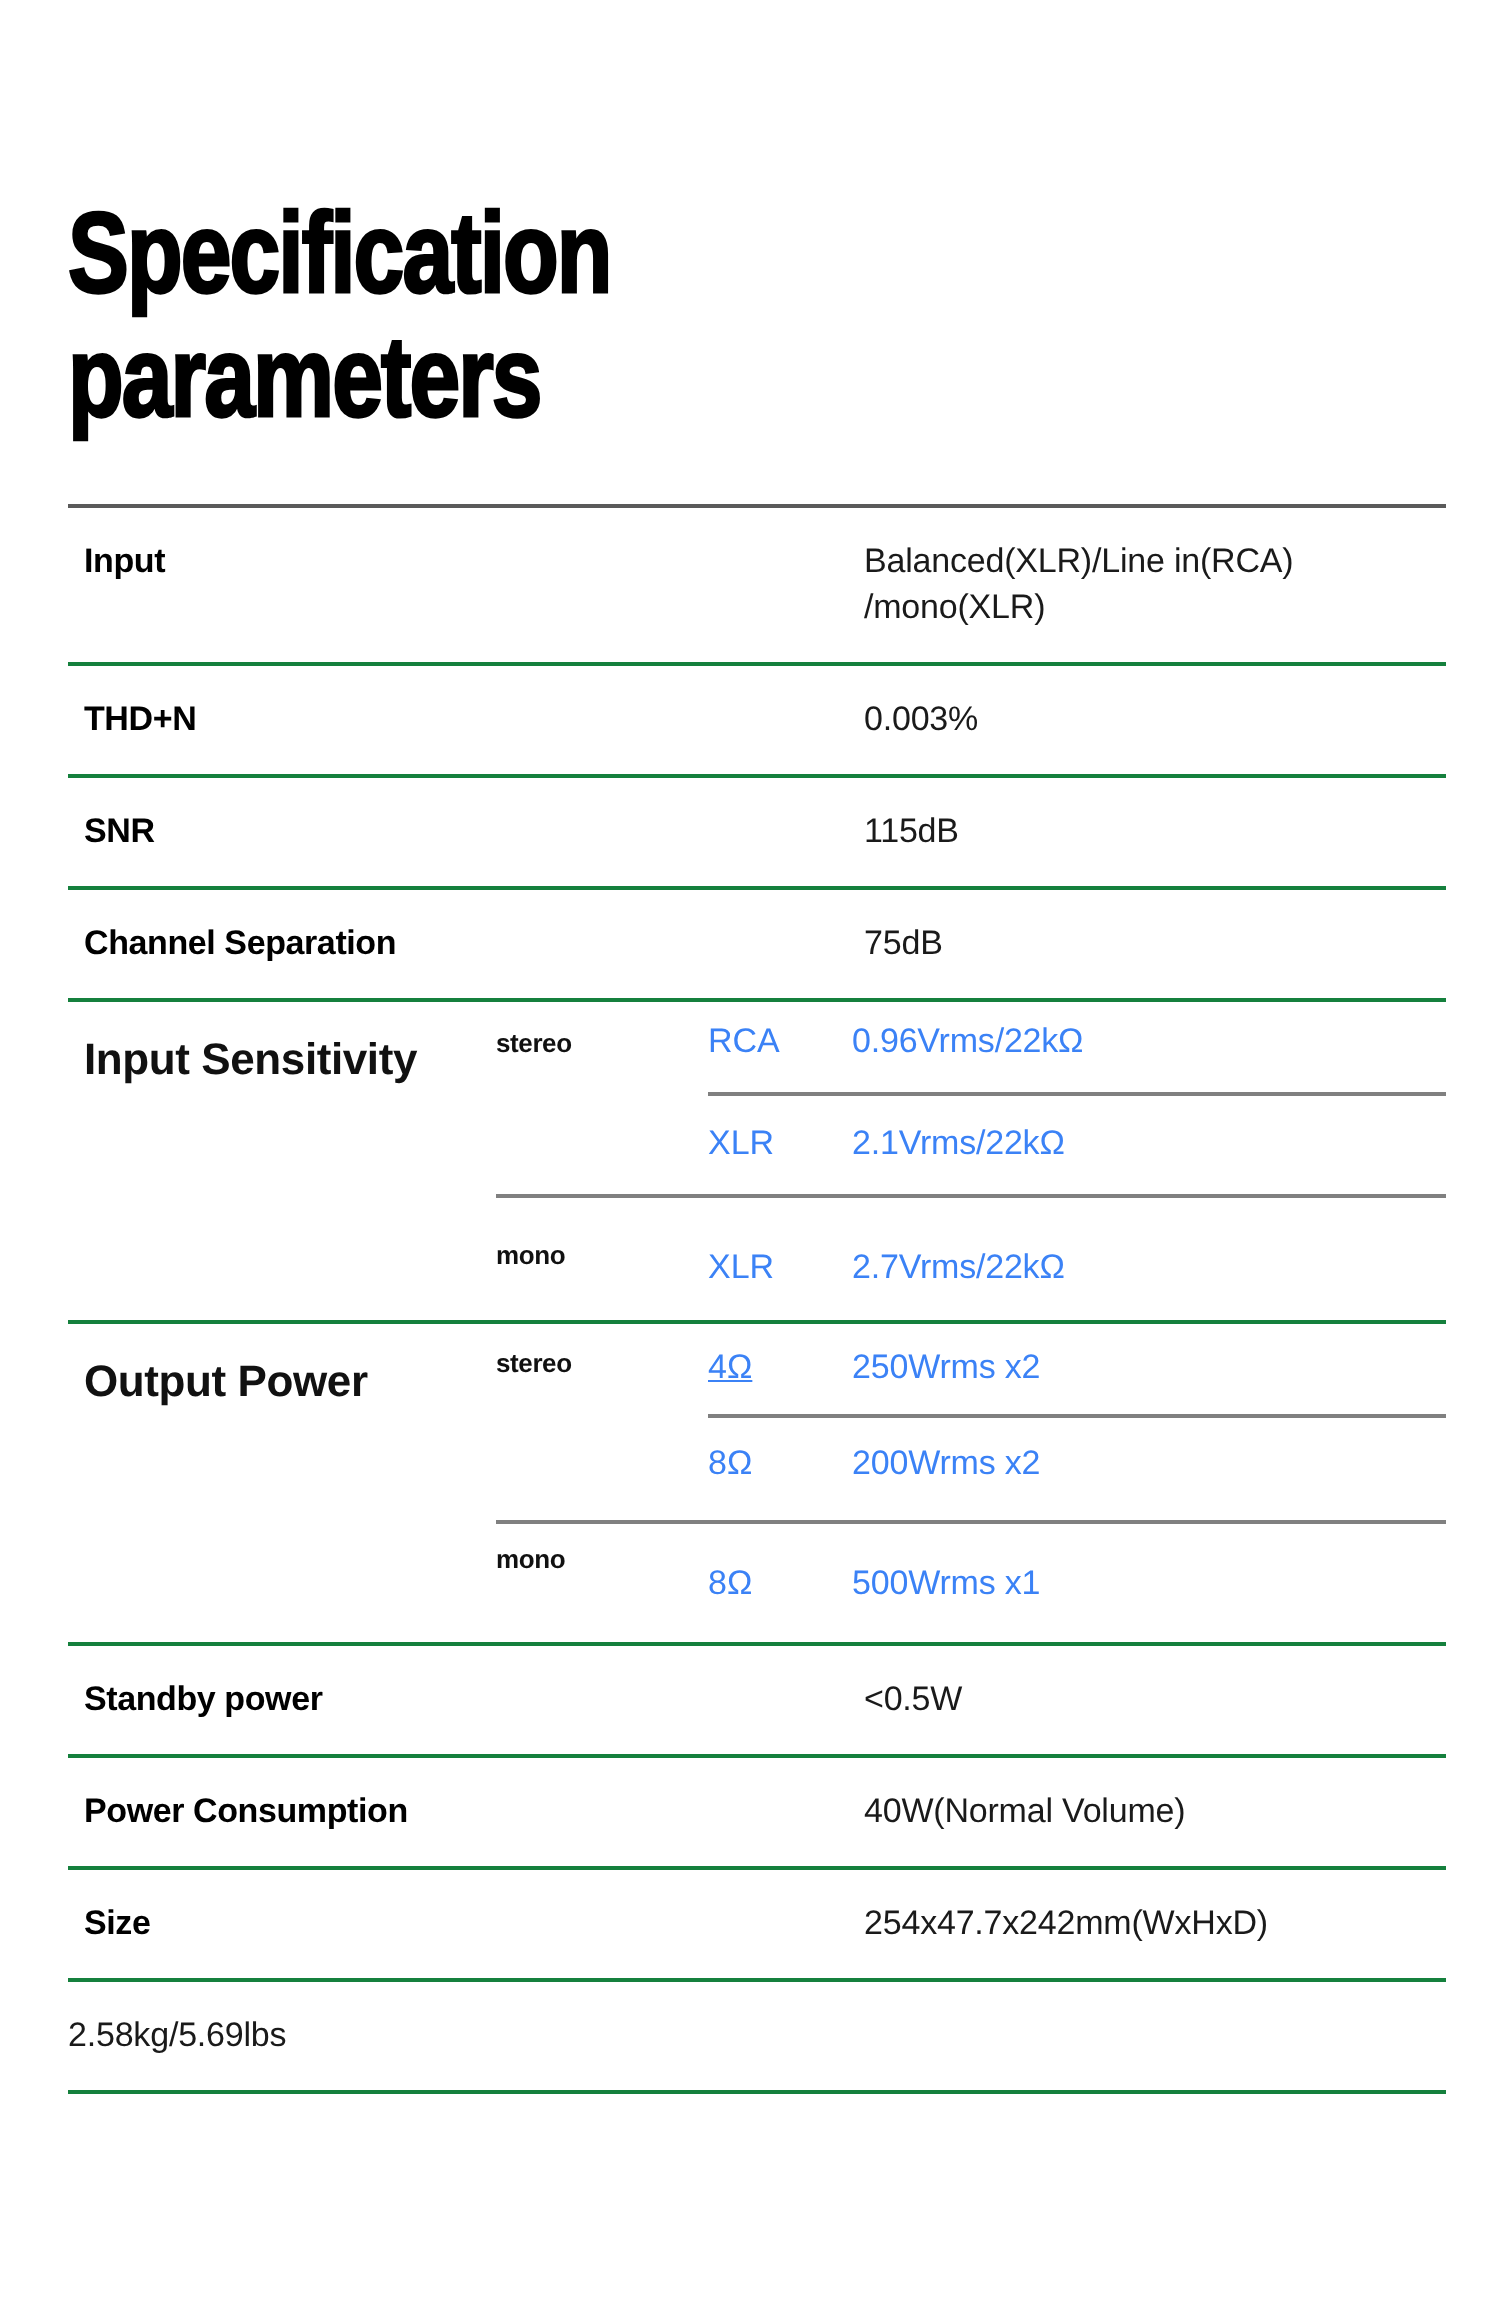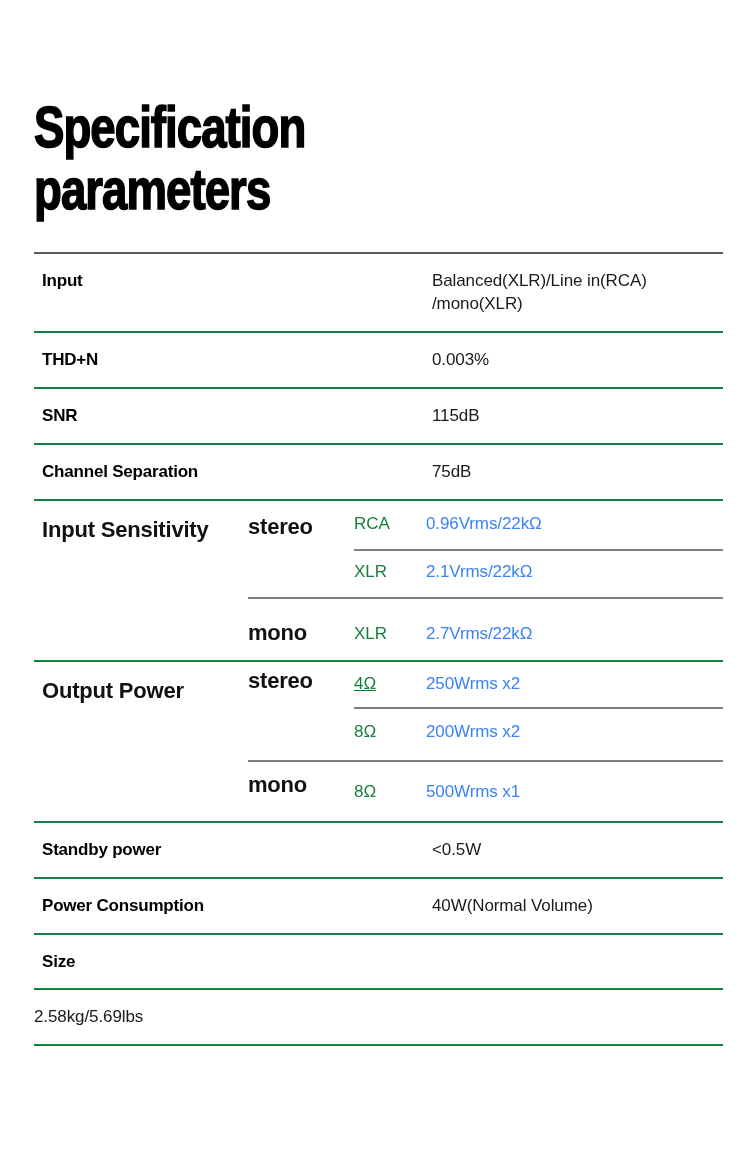--- a/index.html
+++ b/index.html
@@ -100,29 +100,29 @@
   }
 
   .sub {
     display: grid;
     grid-template-columns: 106px 72px 1fr;
     align-items: center;
   }
 
   .mid {
     font-weight: 700;
-    font-size: 22px;
+    font-size: 13px;
     letter-spacing: -0.2px;
     display: flex;
     align-items: center;
   }
   .unit {
     font-weight: 400;
     font-size: 17px;
-    color: #15803d;
+    color: #3b82f6;
     display: flex;
     align-items: center;
   }
   .gval {
     font-weight: 400;
     font-size: 17px;
     color: #3b82f6;
     letter-spacing: -0.1px;
     display: flex;
     align-items: center;
@@ -245,20 +245,21 @@
       <div class="value">&lt;0.5W</div>
     </div>
 
     <div class="row simple">
       <div class="label">Power Consumption</div>
       <div class="value">40W(Normal Volume)</div>
     </div>
 
     <div class="row simple">
       <div class="label">Size</div>
+      <div class="value">254x47.7x242mm(WxHxD)</div>
     </div>
 
     <div class="row simple">
       <div class="value">2.58kg/5.69lbs</div>
     </div>
 
   </div>
 </div>
 
 </body></html>

